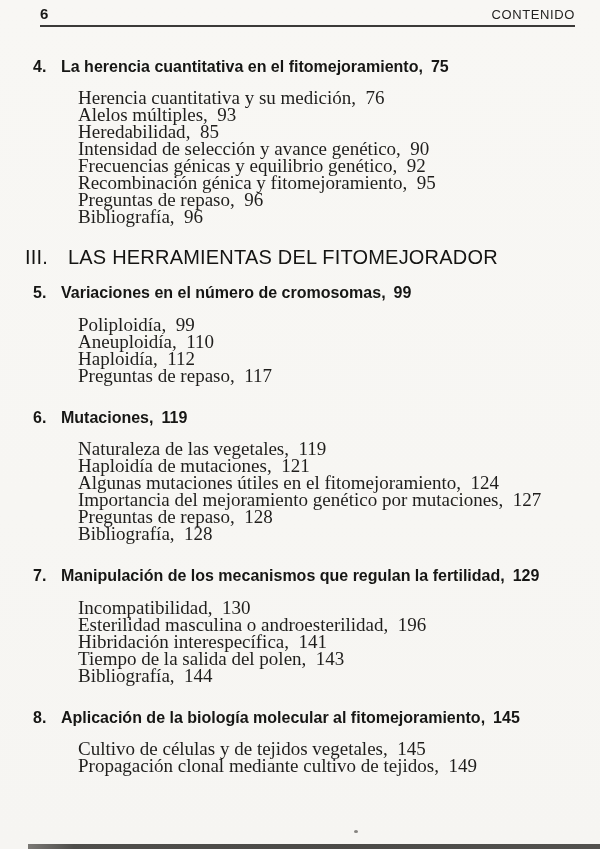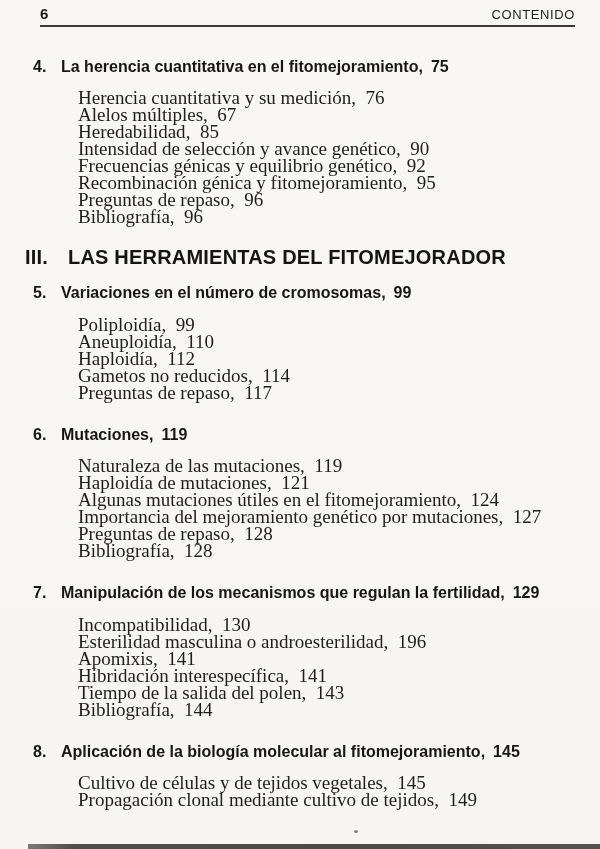--- a/index.html
+++ b/index.html
@@ -57,21 +57,21 @@
     white-space: nowrap;
   }
   .chapter-number {
     flex: 0 0 28px;
   }
   .part {
     display: flex;
     margin-top: 21px;
     margin-left: -8px;
     font-family: "Liberation Sans", sans-serif;
-    font-weight: bold;
+    font-weight: normal;
     font-size: 20px;
     line-height: 1.15;
     letter-spacing: 0.2px;
     color: #141412;
     white-space: nowrap;
   }
   .part-number { flex: 0 0 43px; }
   .items {
     list-style: none;
     margin: 13px 0 0 45px;
@@ -108,21 +108,21 @@
   </div>
 
   <div class="toc" id="toc">
       <div class="chapter first">
         <div class="chapter-heading">
           <span class="chapter-number">4.</span>
           <span class="chapter-title">La herencia cuantitativa en el fitomejoramiento, 75</span>
         </div>
         <ul class="items">
           <li><span>Herencia cuantitativa y su medición</span><span>, 76</span></li>
-          <li><span>Alelos múltiples</span><span>, 67</span></li>
+          <li><span>Alelos múltiples</span><span>, 93</span></li>
           <li><span>Heredabilidad</span><span>, 85</span></li>
           <li><span>Intensidad de selección y avance genético</span><span>, 90</span></li>
           <li><span>Frecuencias génicas y equilibrio genético</span><span>, 92</span></li>
           <li><span>Recombinación génica y fitomejoramiento</span><span>, 95</span></li>
           <li><span>Preguntas de repaso</span><span>, 96</span></li>
           <li><span>Bibliografía</span><span>, 96</span></li>
         </ul>
       </div>
       <div class="part">
         <span class="part-number">III.</span>
@@ -130,47 +130,45 @@
       </div>
       <div class="chapter after-part">
         <div class="chapter-heading">
           <span class="chapter-number">5.</span>
           <span class="chapter-title">Variaciones en el número de cromosomas, 99</span>
         </div>
         <ul class="items">
           <li><span>Poliploidía</span><span>, 99</span></li>
           <li><span>Aneuploidía</span><span>, 110</span></li>
           <li><span>Haploidía</span><span>, 112</span></li>
-          <li><span>Gametos no reducidos</span><span>, 114</span></li>
           <li><span>Preguntas de repaso</span><span>, 117</span></li>
         </ul>
       </div>
       <div class="chapter">
         <div class="chapter-heading">
           <span class="chapter-number">6.</span>
           <span class="chapter-title">Mutaciones, 119</span>
         </div>
         <ul class="items">
-          <li><span>Naturaleza de las mutaciones</span><span>, 119</span></li>
+          <li><span>Naturaleza de las vegetales</span><span>, 119</span></li>
           <li><span>Haploidía de mutaciones</span><span>, 121</span></li>
           <li><span>Algunas mutaciones útiles en el fitomejoramiento</span><span>, 124</span></li>
           <li><span>Importancia del mejoramiento genético por mutaciones</span><span>, 127</span></li>
           <li><span>Preguntas de repaso</span><span>, 128</span></li>
           <li><span>Bibliografía</span><span>, 128</span></li>
         </ul>
       </div>
       <div class="chapter">
         <div class="chapter-heading">
           <span class="chapter-number">7.</span>
           <span class="chapter-title">Manipulación de los mecanismos que regulan la fertilidad, 129</span>
         </div>
         <ul class="items">
           <li><span>Incompatibilidad</span><span>, 130</span></li>
           <li><span>Esterilidad masculina o androesterilidad</span><span>, 196</span></li>
-          <li><span>Apomixis</span><span>, 141</span></li>
           <li><span>Hibridación interespecífica</span><span>, 141</span></li>
           <li><span>Tiempo de la salida del polen</span><span>, 143</span></li>
           <li><span>Bibliografía</span><span>, 144</span></li>
         </ul>
       </div>
       <div class="chapter">
         <div class="chapter-heading">
           <span class="chapter-number">8.</span>
           <span class="chapter-title">Aplicación de la biología molecular al fitomejoramiento, 145</span>
         </div>

